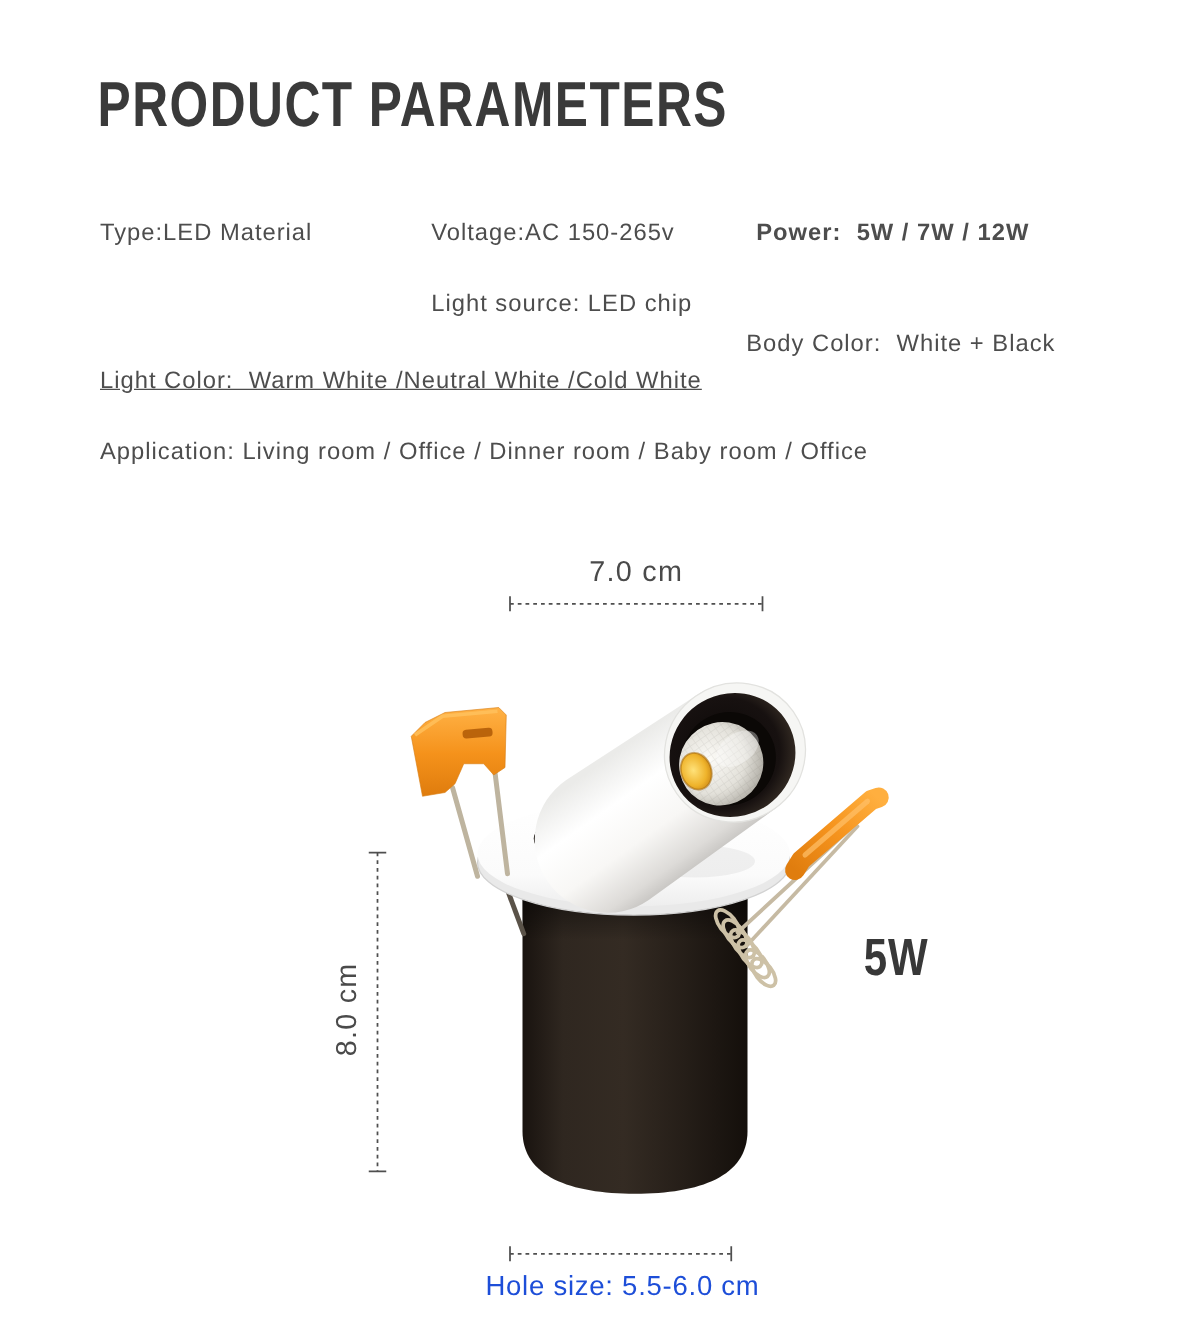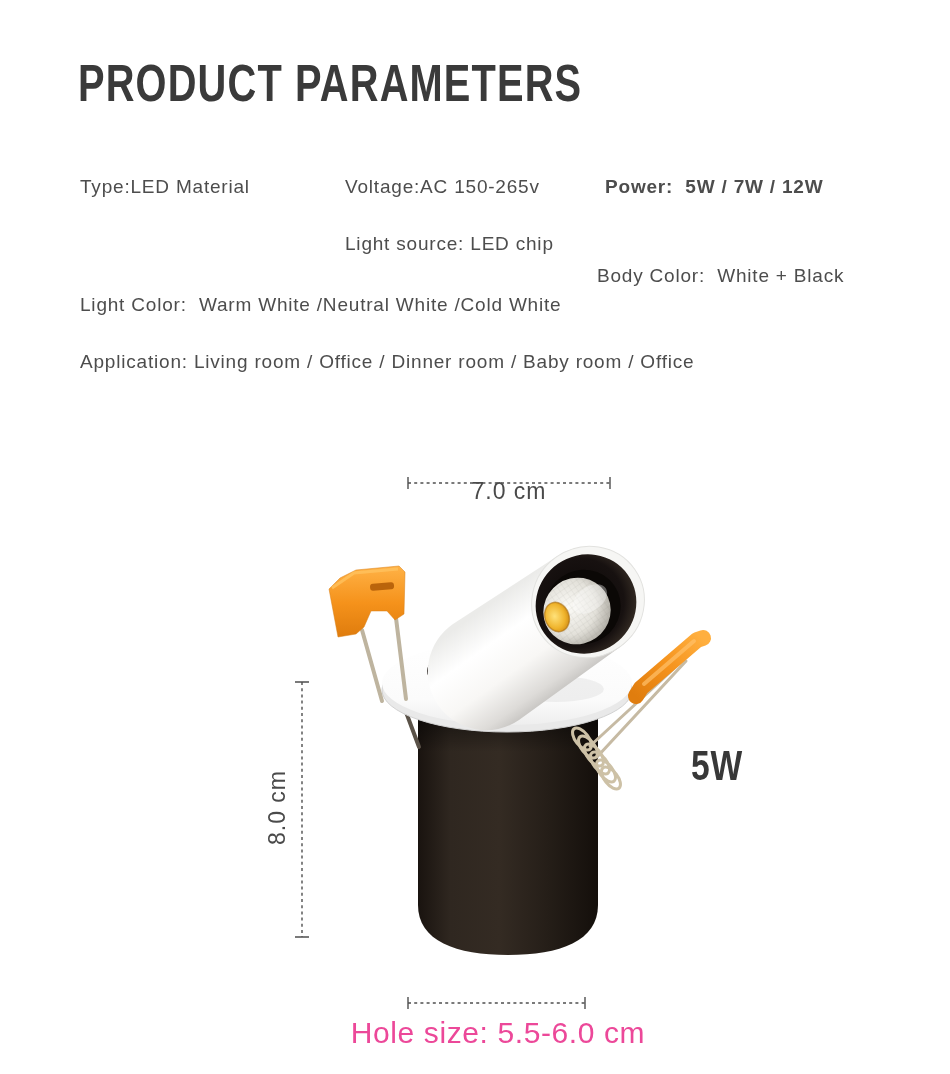--- a/index.html
+++ b/index.html
@@ -29,29 +29,29 @@
     letter-spacing:0.8px;
     white-space:pre;
   }
   .dim-label{
     position:absolute;
     font-size:23px;
     color:#4a4a4a;
     letter-spacing:1px;
     text-align:center;
   }
-  .dim-label.width{ left:408px; top:444px; width:202px;margin-top:34px; }
+  .dim-label.width{ left:408px; top:444px; width:202px; }
   .dim-label.height{
     left:217px; top:794px; width:120px;
     transform:rotate(-90deg);
     transform-origin:center center;
   }
   .dim-label.hole{
     left:338px; top:1016px; width:320px;
-    font-size:30px; letter-spacing:0.6px; color:#ec4899;
+    font-size:22px; letter-spacing:0.6px; color:#1d4ed8;
   }
   .wattage{
     position:absolute;
     left:691px; top:742px;
     font-size:42px;
     font-weight:700;
     color:#383838;
     letter-spacing:1px;
     transform:scaleX(0.8);
     transform-origin:left top;
@@ -68,21 +68,21 @@
 
   <div class="page-title">PRODUCT PARAMETERS</div>
 
   <span class="spec" style="left:80px;top:176px;">Type:LED Material</span>
   <span class="spec" style="left:345px;top:176px;">Voltage:AC 150-265v</span>
   <span class="spec" style="left:605px;top:176px;font-weight:bold;">Power:  5W / 7W / 12W</span>
 
   <span class="spec" style="left:345px;top:233px;">Light source: LED chip</span>
   <span class="spec" style="left:597px;top:233px;margin-top:32px;">Body Color:  White + Black</span>
 
-  <span class="spec" style="left:80px;top:294px;">Light Color:  Warm White /Neutral White /Cold White</span>
+  <span class="spec" style="left:80px;top:294px;text-decoration:underline;">Light Color:  Warm White /Neutral White /Cold White</span>
   <span class="spec" style="left:80px;top:351px;">Application: Living room / Office / Dinner room / Baby room / Office</span>
 
   <div class="dim-label width">7.0 cm</div>
   <div class="dim-label height">8.0 cm</div>
   <div class="wattage">5W</div>
   <div class="dim-label hole">Hole size: 5.5-6.0 cm</div>
 
   <svg class="art" width="950" height="1074" viewBox="0 0 950 1074">
     <defs>
       <linearGradient id="gBody" x1="0" y1="0" x2="1" y2="0">

